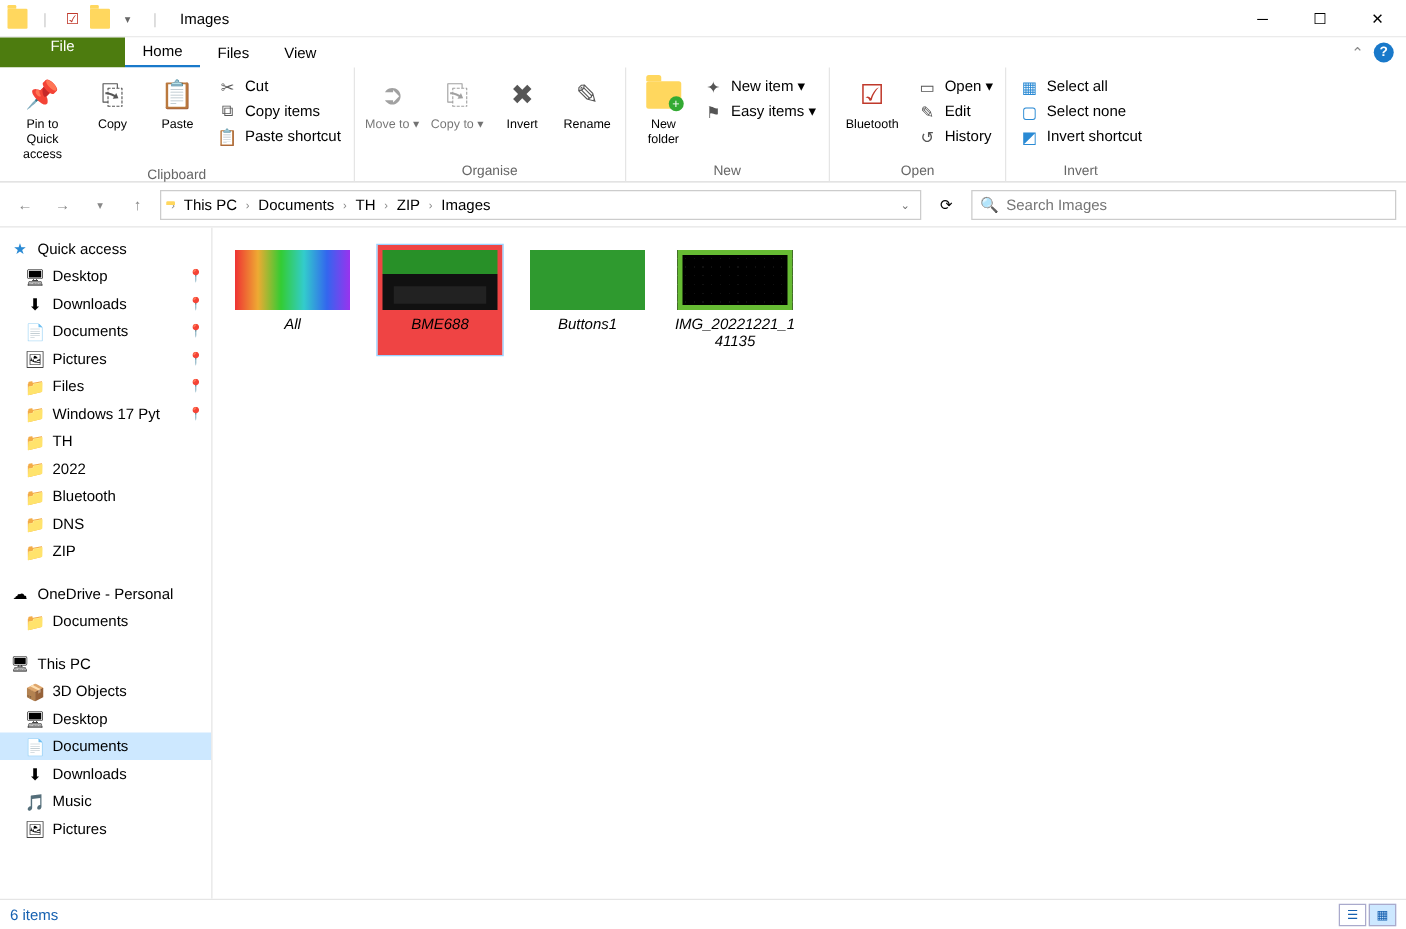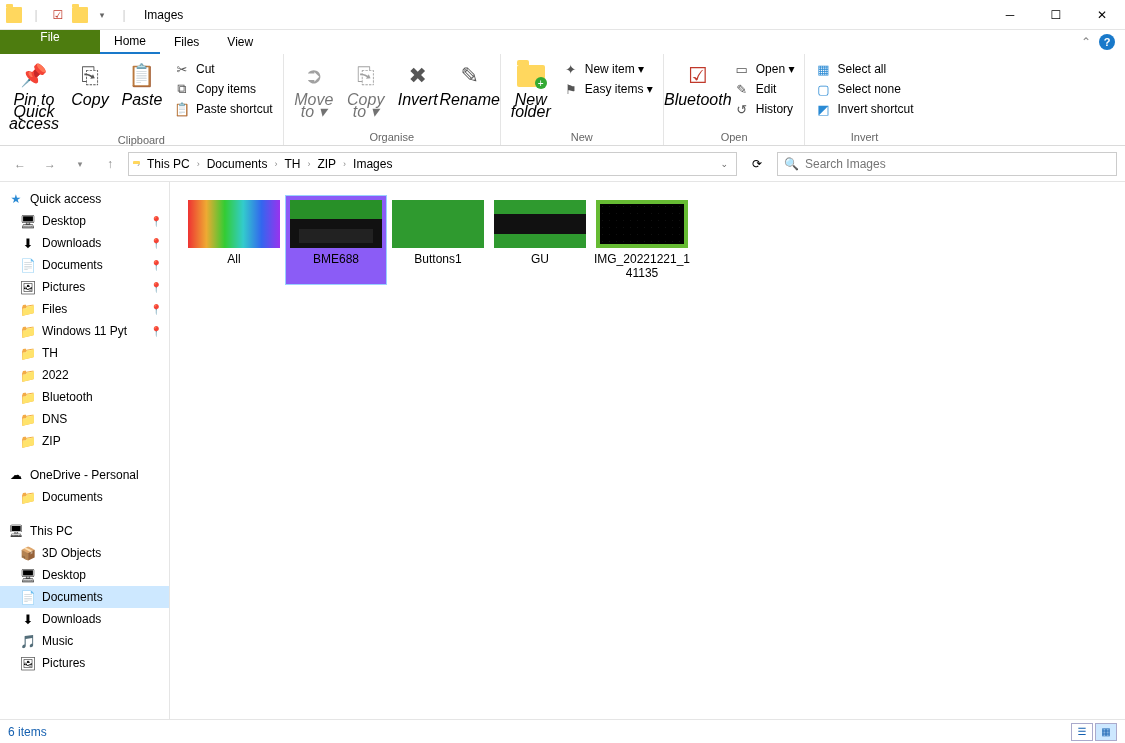--- a/index.html
+++ b/index.html
@@ -22,21 +22,21 @@
 .help-circle { width:16px; height:16px; border-radius:50%; background:#1979ca; color:#fff; display:flex; align-items:center; justify-content:center; font-size:11px; font-weight:bold; }
 
 
 .ribbon { height: 92px; border-bottom:1px solid #dadada; display:flex; background:#fff; }
 .group { display:flex; flex-direction:column; border-right:1px solid #e5e5e5; padding:2px 6px 0 6px; }
 .group-body { flex:1; display:flex; align-items:flex-start; gap:4px; padding-top:2px; }
 .group-label { text-align:center; font-size:11px; color:#666; padding:2px 0; }
 .bigbtn { width:56px; display:flex; flex-direction:column; align-items:center; text-align:center; gap:2px; padding:2px 2px; }
 .bigbtn.narrow { width:48px; }
 .bigicon { width:32px; height:32px; display:flex; align-items:center; justify-content:center; font-size:22px; color:#565656; }
-.bigbtn .lbl { font-size:16px; line-height:12px;font-style:italic; }
+.bigbtn .lbl { font-size:10px; line-height:12px; }
 .smallcol { display:flex; flex-direction:column; gap:2px; padding-top:2px; }
 .smallbtn { display:flex; align-items:center; gap:6px; padding:1px 4px; white-space:nowrap; }
 .smallbtn .ic { width:16px; height:16px; display:flex; align-items:center; justify-content:center; font-size:13px; color:#555; }
 
 
 .navbar { height:36px; display:flex; align-items:center; gap:6px; padding:0 8px; border-bottom:1px solid #e5e5e5; }
 .navarrow { width:24px; height:24px; display:flex; align-items:center; justify-content:center; color:#888; }
 .addr { flex:1; height:24px; border:1px solid #ccc; display:flex; align-items:center; padding:0 4px; gap:4px; }
 .addr .crumb { padding:0 3px; }
 .addr .sep { color:#888; font-size:9px; }
@@ -50,23 +50,23 @@
 .navpane { width:170px; border-right:1px solid #e5e5e5; overflow-y:auto; padding:6px 0; position:relative; }
 .navpane::-webkit-scrollbar{width:16px;} .navpane::-webkit-scrollbar-thumb{background:#c2c2c2;}
 .nav-item { display:flex; align-items:center; gap:6px; padding:3px 4px 3px 20px; position:relative; white-space:nowrap; overflow:hidden; }
 .nav-item .pin { position:absolute; right:6px; color:#888; font-size:10px; }
 .nav-item.selected { background:#cde8ff; }
 .nav-item .ic { width:16px; height:16px; display:inline-flex; align-items:center; justify-content:center; font-size:13px; }
 .nav-sec { padding:3px 4px 3px 8px; display:flex; align-items:center; gap:6px; }
 .nav-sec .ic{ width:16px; height:16px; display:inline-flex; align-items:center; justify-content:center; }
 .nav-gap { height:12px; }
 
-.content { flex:1; padding:14px; display:flex; flex-wrap:wrap; align-content:flex-start; gap:18px 2px; overflow:auto; }
+.content { flex:1; padding:14px; display:flex; flex-wrap:wrap; align-content:flex-start; gap:18px 18px; overflow:auto;font-style:italic; }
 .file { width:100px; display:flex; flex-direction:column; align-items:center; text-align:center; padding:4px; gap:4px; }
-.file.selected { background:#8b5cf6; outline:1px solid #99d1ff; }
+.file.selected { background:#ef4444; outline:1px solid #99d1ff; }
 .thumb { width:92px; height:48px; background:#333; position:relative; overflow:hidden; }
 .file .fname { font-size:12px; line-height:14px; word-wrap:break-word; max-width:100px; }
 
 
 .thumb.rainbow { background:linear-gradient(90deg,#e33,#ea3,#3c3,#3cc,#36e,#93e); }
 .thumb.board { background:linear-gradient(#289028 40%, #111 40%); }
 .thumb.board::after{content:"";position:absolute;inset:60% 10% 10% 10%;background:#222;}
 .thumb.green { background:#2f9a2f; }
 .thumb.greenstrip { background:linear-gradient(#2f9a2f 30%, #111 30% 70%, #2f9a2f 70%); }
 .thumb.grid { background:repeating-linear-gradient(90deg,#111 0 8px,#222 8px 9px),linear-gradient(#7a3,#7a3); background-blend-mode:normal; background-color:#111;}
@@ -303,21 +303,21 @@
         <span>Pictures</span>
         <span class="pin">📍</span>
       </div>
       <div class="nav-item">
         <span class="ic">📁</span>
         <span>Files</span>
         <span class="pin">📍</span>
       </div>
       <div class="nav-item">
         <span class="ic">📁</span>
-        <span>Windows 11 Pyt</span>
+        <span>Windows 17 Pyt</span>
         <span class="pin">📍</span>
       </div>
       <div class="nav-item">
         <span class="ic">📁</span>
         <span>TH</span>
       </div>
       <div class="nav-item">
         <span class="ic">📁</span>
         <span>2022</span>
       </div>
@@ -377,24 +377,20 @@
         <div class="thumb rainbow"></div>
         <div class="fname">All</div>
       </div>
       <div class="file selected">
         <div class="thumb board"></div>
         <div class="fname">BME688</div>
       </div>
       <div class="file">
         <div class="thumb green"></div>
         <div class="fname">Buttons1</div>
-      </div>
-      <div class="file">
-        <div class="thumb greenstrip"></div>
-        <div class="fname">GU</div>
       </div>
       <div class="file">
         <div class="thumb grid"></div>
         <div class="fname">IMG_20221221_141135</div>
       </div>
     </div>
 </div>
 
 <div class="status">
   <span>6 items</span>

